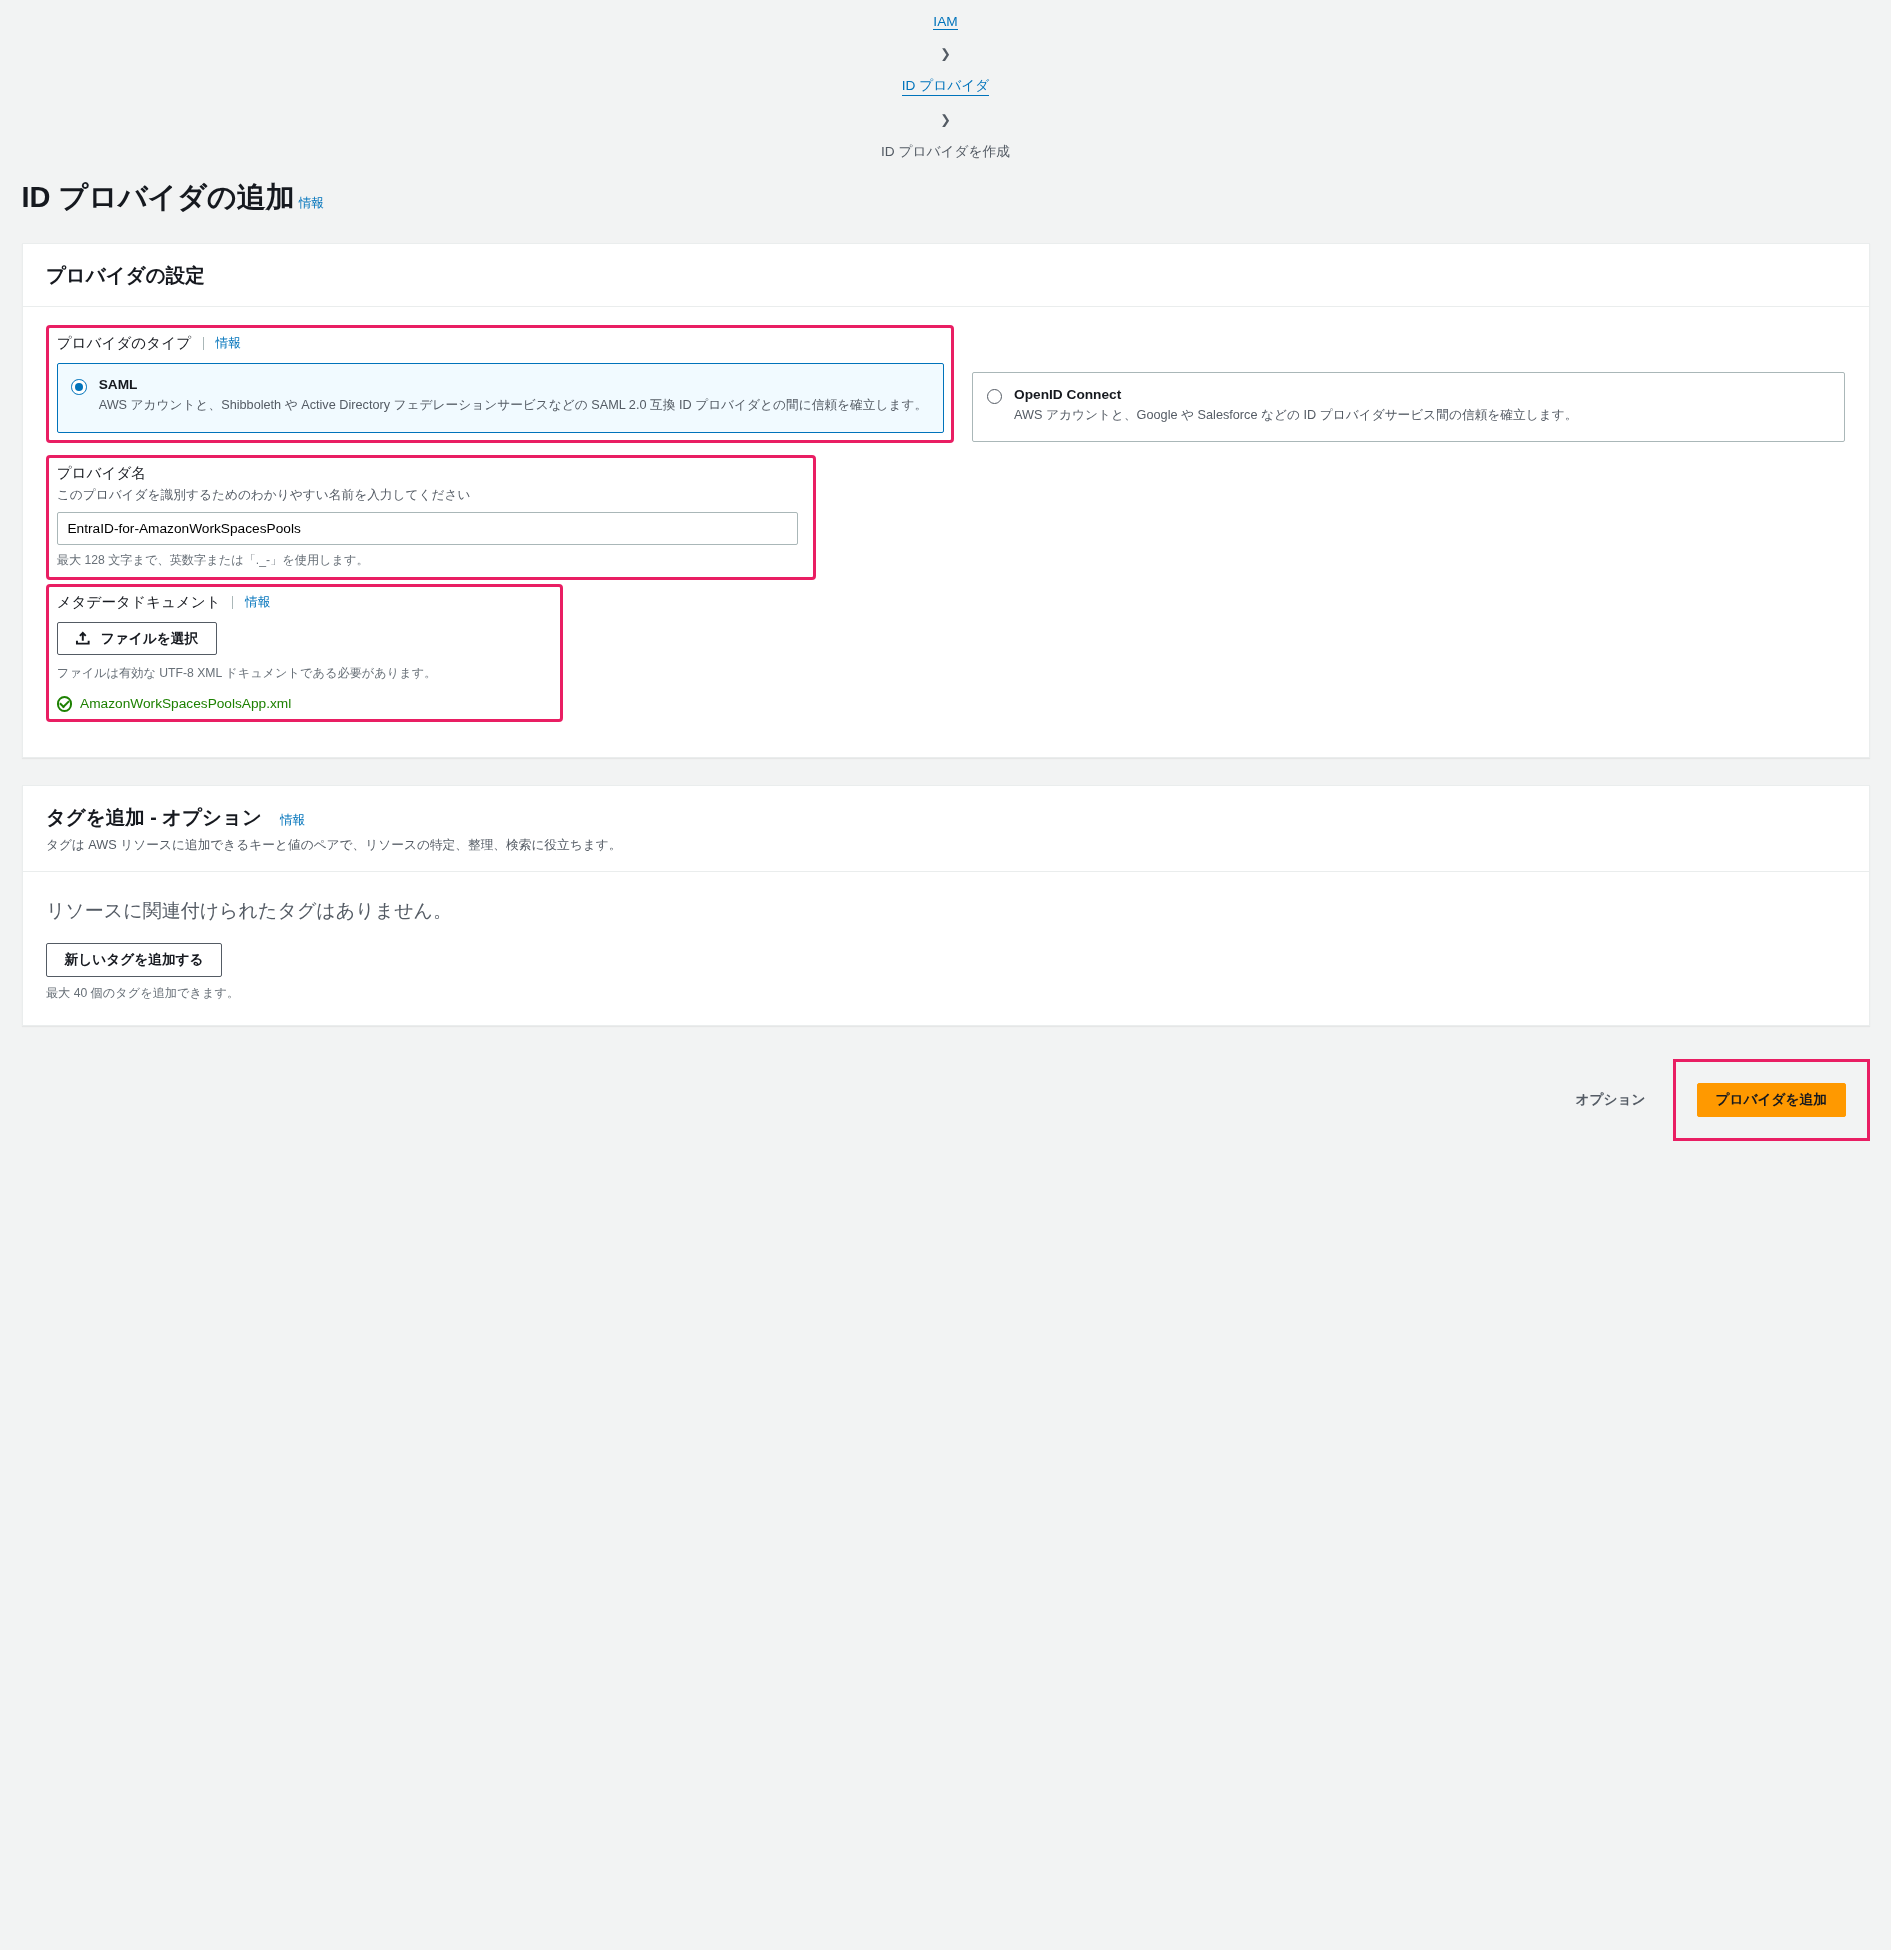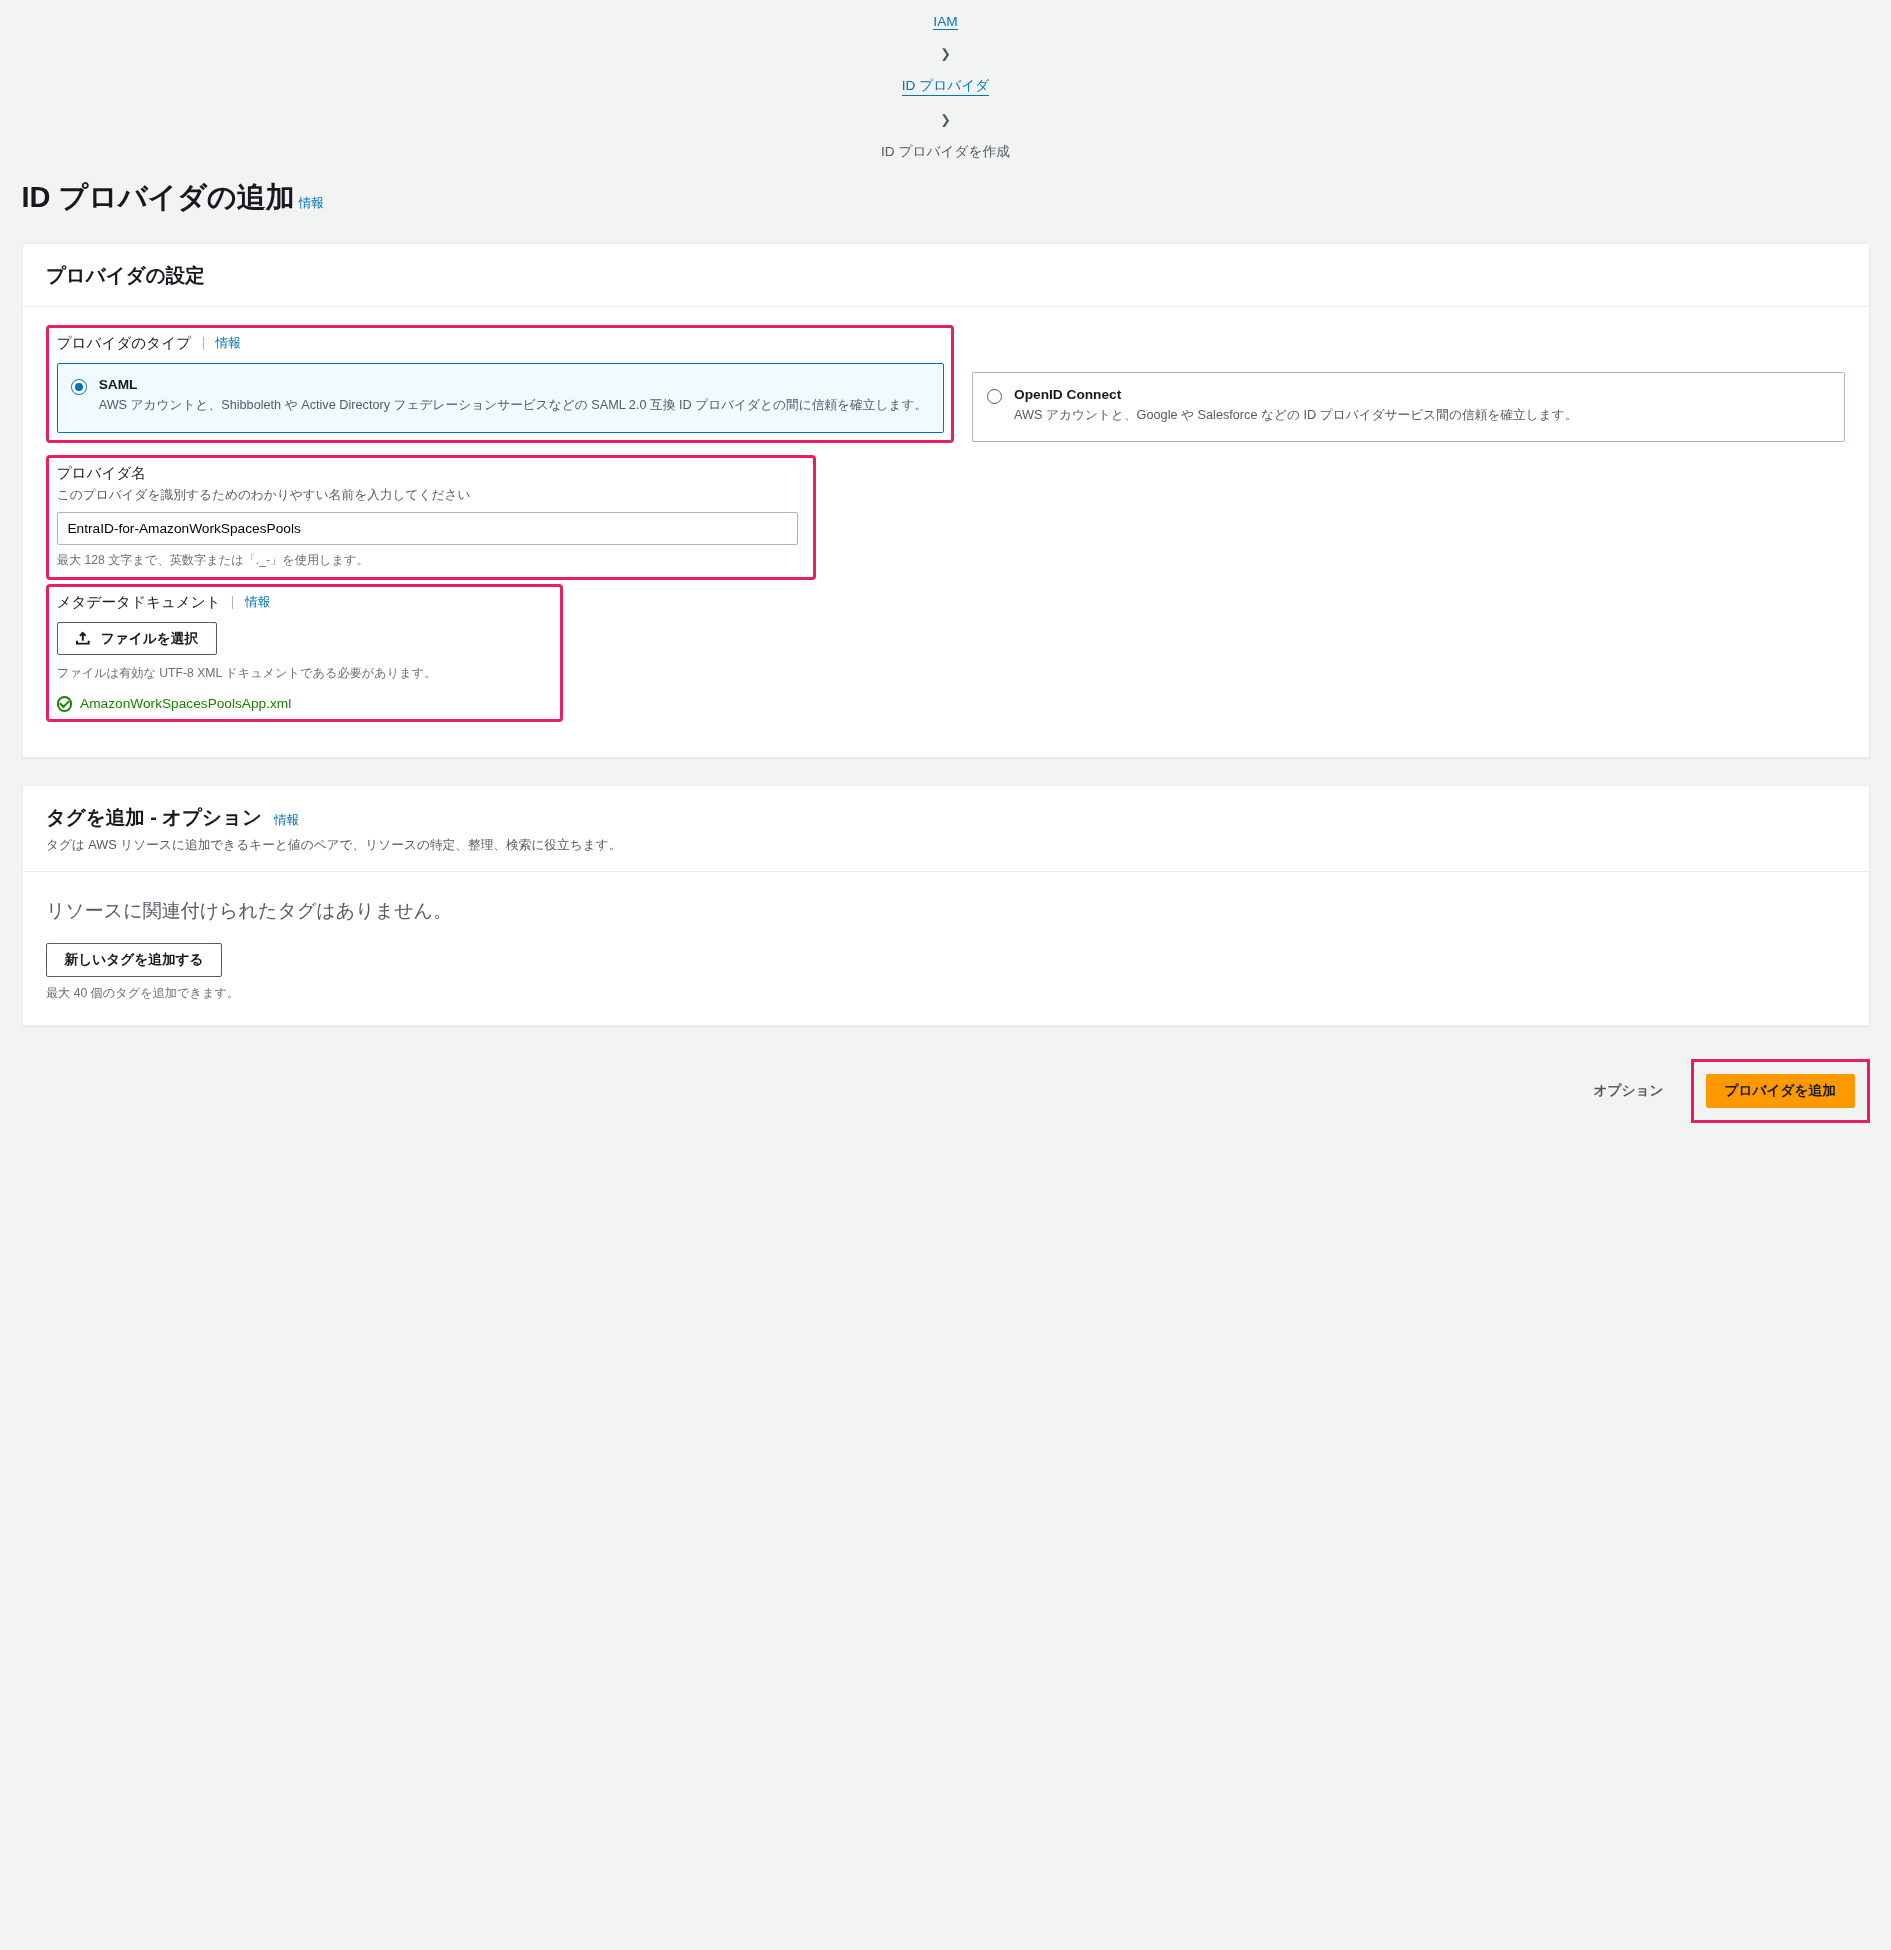--- a/index.html
+++ b/index.html
@@ -98,21 +98,21 @@
   
   .file-status { display: flex; align-items: center; gap: 7.8px; color: #1d8102; font-size: 13.7px; margin-top: 13.7px; }
   .file-status .check { width: 15.6px; height: 15.6px; border: 2px solid #1d8102; border-radius: 50%; display:flex; align-items:center; justify-content:center; }
   .file-status .check::after { content: ""; width: 6.8px; height: 3.9px; border-left: 2px solid #1d8102; border-bottom: 2px solid #1d8102; transform: rotate(-45deg); margin-top:-2px; }
 
   
   .tags-empty { color: #545b64; font-size: 19px; padding: 7.8px 0 19.5px 0; }
 
   
   .action-row { display: flex; justify-content: flex-end; gap: 13.7px; align-items: center; padding-top: 5.9px; }
-  .hl-btn-wrap { border: 3.9px solid #e91e63; padding: 12px; }
+  .hl-btn-wrap { border: 3.9px solid #e91e63; padding: 21px; }
 
   .hl-box.tight-top { margin-top: -7.8px; } 
   .openid-wrap { padding-top: 43px; } 
   .flex-between-hl { display:flex; gap: 17.6px; }
   .flex-between-hl > .hl-box { flex: 0 0 50.5%; }
   .flex-between-hl > .openid-col { flex: 1; padding-top: 3.9px; }
 </style>
 </head>
 <body>
 
@@ -188,21 +188,21 @@
         <span class="check"></span>
         <span>AmazonWorkSpacesPoolsApp.xml</span>
       </div>
     </div>
 
   </div>
 </section>
 
 <section class="panel">
   <div class="panel-header">
-    <h2 style="display:inline-flex; align-items:baseline; gap:12px;justify-content:space-between;">
+    <h2 style="display:inline-flex; align-items:baseline; gap:18px;justify-content:space-between;">
       <span>タグを追加 - オプション</span>
       <a href="#" class="info-link" style="font-size:12.7px; font-weight:400;">情報</a>
     </h2>
     <div class="sub">タグは AWS リソースに追加できるキーと値のペアで、リソースの特定、整理、検索に役立ちます。</div>
   </div>
   <div class="panel-body">
     <div class="tags-empty">リソースに関連付けられたタグはありません。</div>
     <button class="btn">
       <span>新しいタグを追加する</span>
     </button>

